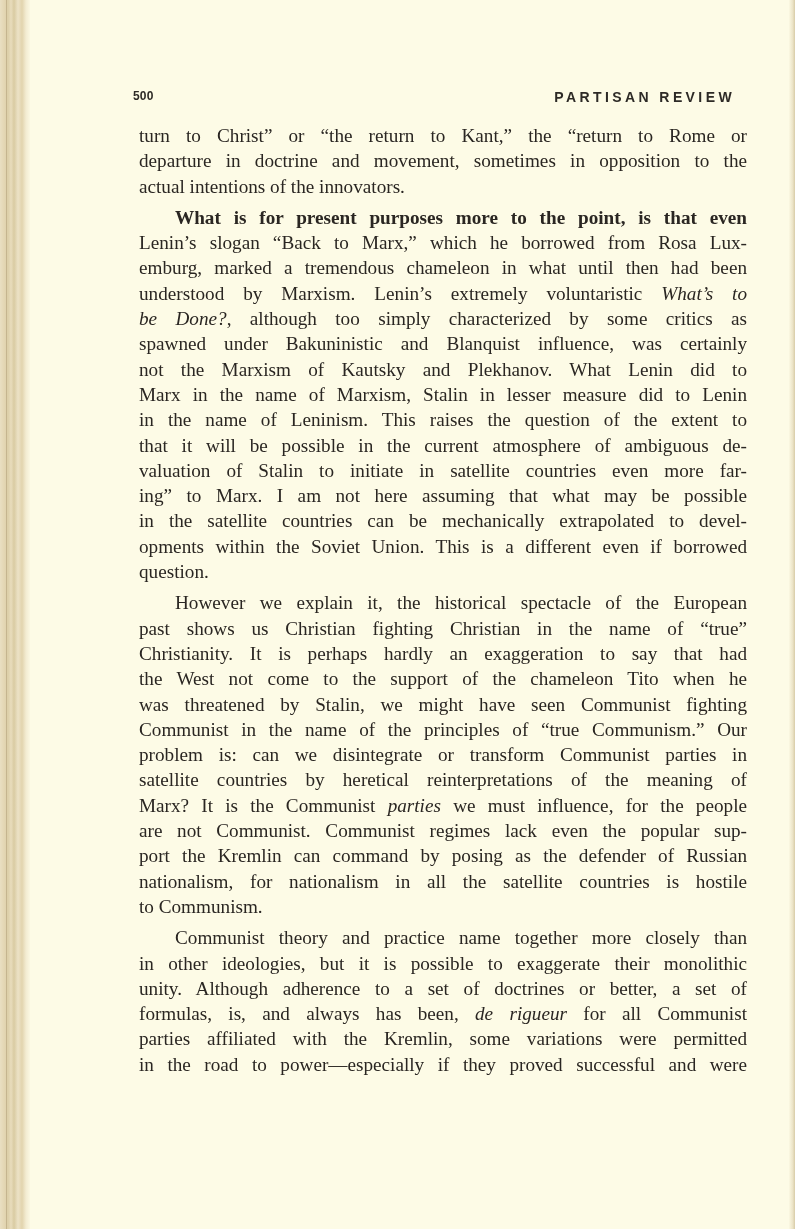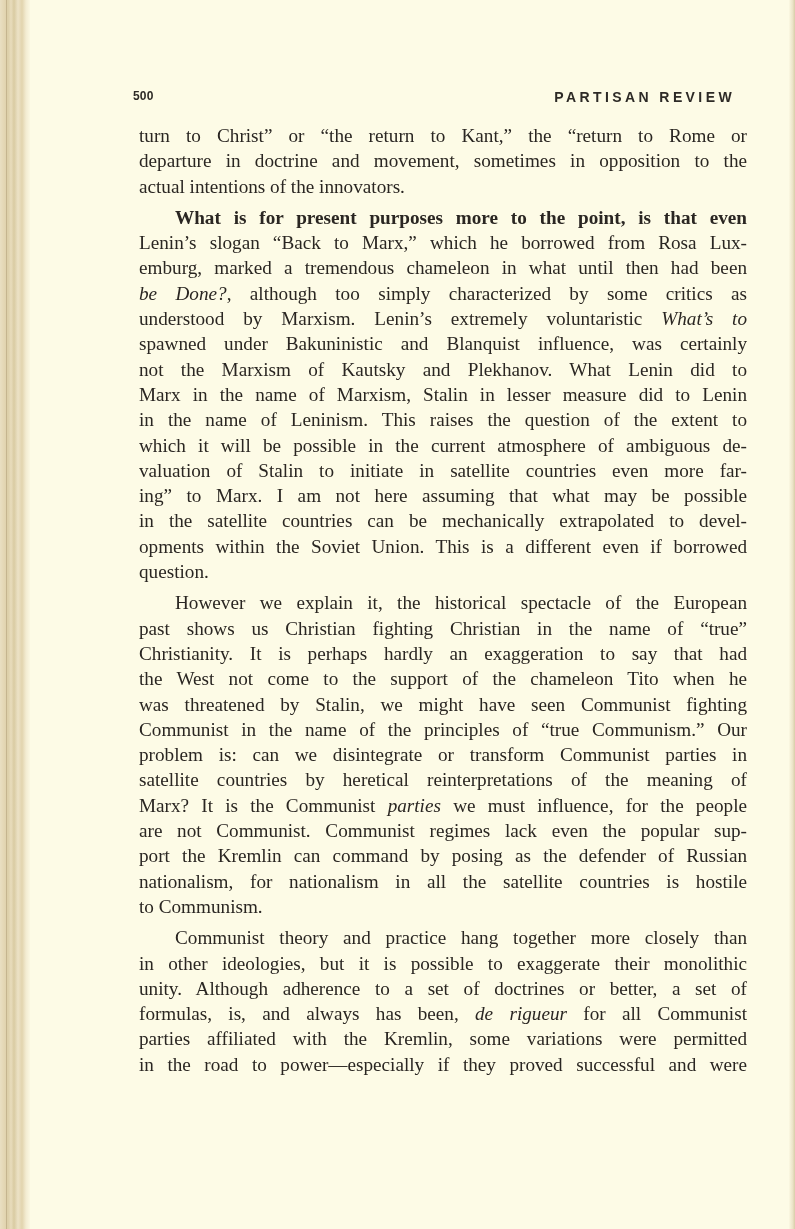--- a/index.html
+++ b/index.html
@@ -58,27 +58,27 @@
 <div class="body-text" id="body-text">
     <p>
       <span class="line"><span>turn to Christ” or “the return to Kant,” the “return to Rome or</span></span>
       <span class="line"><span>departure in doctrine and movement, sometimes in opposition to the</span></span>
       <span class="line last"><span>actual intentions of the innovators.</span></span>
     </p>
     <p>
       <span class="line" style="text-indent: 36px; font-weight: bold;"><span>What is for present purposes more to the point, is that even</span></span>
       <span class="line"><span>Lenin’s slogan “Back to Marx,” which he borrowed from Rosa Lux-</span></span>
       <span class="line"><span>emburg, marked a tremendous chameleon in what until then had been</span></span>
+      <span class="line"><span>understood by Marxism. Lenin’s extremely voluntaristic </span><em>What’s to</em></span>
       <span class="line"><em>be Done?</em><span>, although too simply characterized by some critics as</span></span>
-      <span class="line"><span>understood by Marxism. Lenin’s extremely voluntaristic </span><em>What’s to</em></span>
       <span class="line"><span>spawned under Bakuninistic and Blanquist influence, was certainly</span></span>
       <span class="line"><span>not the Marxism of Kautsky and Plekhanov. What Lenin did to</span></span>
       <span class="line"><span>Marx in the name of Marxism, Stalin in lesser measure did to Lenin</span></span>
       <span class="line"><span>in the name of Leninism. This raises the question of the extent to</span></span>
-      <span class="line"><span>which it will be possible in the current atmosphere of ambiguous de-</span></span>
+      <span class="line"><span>that it will be possible in the current atmosphere of ambiguous de-</span></span>
       <span class="line"><span>valuation of Stalin to initiate in satellite countries even more far-</span></span>
       <span class="line"><span>ing” to Marx. I am not here assuming that what may be possible</span></span>
       <span class="line"><span>in the satellite countries can be mechanically extrapolated to devel-</span></span>
       <span class="line"><span>opments within the Soviet Union. This is a different even if borrowed</span></span>
       <span class="line last"><span>question.</span></span>
     </p>
     <p>
       <span class="line" style="text-indent: 36px;"><span>However we explain it, the historical spectacle of the European</span></span>
       <span class="line"><span>past shows us Christian fighting Christian in the name of “true”</span></span>
       <span class="line"><span>Christianity. It is perhaps hardly an exaggeration to say that had</span></span>
@@ -87,20 +87,20 @@
       <span class="line"><span>Communist in the name of the principles of “true Communism.” Our</span></span>
       <span class="line"><span>problem is: can we disintegrate or transform Communist parties in</span></span>
       <span class="line"><span>satellite countries by heretical reinterpretations of the meaning of</span></span>
       <span class="line"><span>Marx? It is the Communist </span><em>parties</em><span> we must influence, for the people</span></span>
       <span class="line"><span>are not Communist. Communist regimes lack even the popular sup-</span></span>
       <span class="line"><span>port the Kremlin can command by posing as the defender of Russian</span></span>
       <span class="line"><span>nationalism, for nationalism in all the satellite countries is hostile</span></span>
       <span class="line last"><span>to Communism.</span></span>
     </p>
     <p>
-      <span class="line" style="text-indent: 36px;"><span>Communist theory and practice hang together more closely than</span></span>
+      <span class="line" style="text-indent: 36px;"><span>Communist theory and practice name together more closely than</span></span>
       <span class="line"><span>in other ideologies, but it is possible to exaggerate their monolithic</span></span>
       <span class="line"><span>unity. Although adherence to a set of doctrines or better, a set of</span></span>
       <span class="line"><span>formulas, is, and always has been, </span><em>de rigueur</em><span> for all Communist</span></span>
       <span class="line"><span>parties affiliated with the Kremlin, some variations were permitted</span></span>
       <span class="line"><span>in the road to power—especially if they proved successful and were</span></span>
     </p>
   </div>
 
 </body></html>

